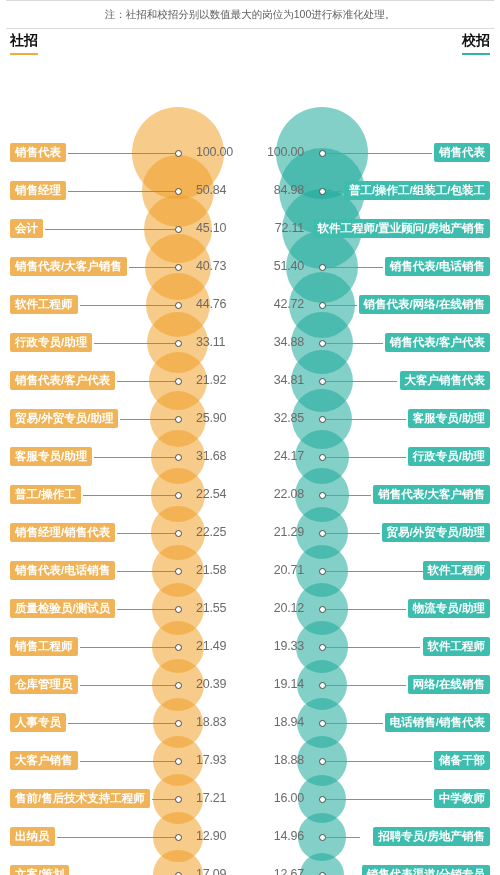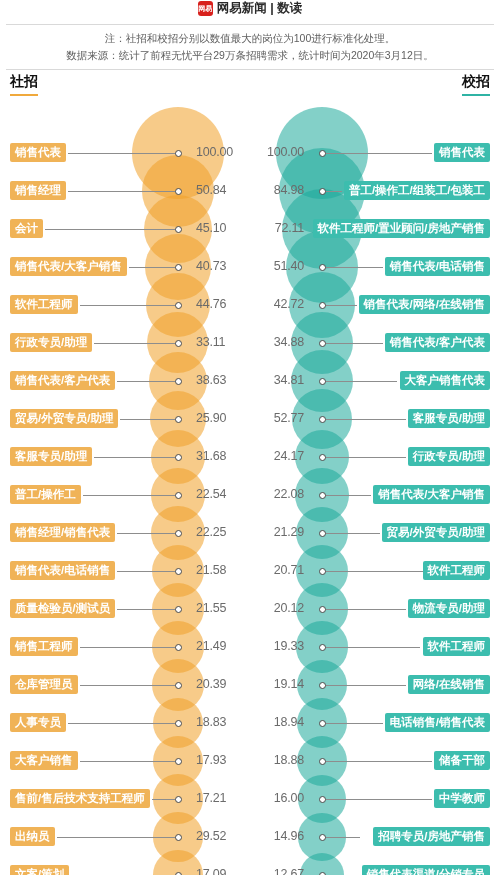--- a/index.html
+++ b/index.html
@@ -78,28 +78,23 @@
     padding:1.5px 5px 2.5px 5px;border-radius:2px;
     white-space:nowrap;line-height:1.32;
   }
   .pill.l{background:#f0b357;left:10px;}
   .pill.r{background:#3cbdae;right:10px;}
 </style>
 </head>
 <body>
 
 <div id="header">
-  <div id="brandrow">
-    <span id="brandmark">网易</span>
-    <span id="brandtext">网易新闻 | 数读</span>
-  </div>
   <div class="rule"></div>
   <div id="notes">
     <div>注：社招和校招分别以数值最大的岗位为100进行标准化处理。</div>
-    <div>数据来源：统计了前程无忧平台29万条招聘需求，统计时间为2020年3月12日。</div>
   </div>
   <div class="rule"></div>
   <div id="colheads">
     <div class="colhead" id="colhead-left">社招</div>
     <div class="colhead" id="colhead-right">校招</div>
   </div>
 </div>
 
 <div id="chart">
   <div class="side" id="side-left">
@@ -158,21 +153,21 @@
         </div>
         <div class="row" style="top: 201px;">
           <div class="leader" style="left: 94px; width: 84px;"></div>
           <div class="dot" style="left: 174.5px;"></div>
           <div class="val l">33.11</div>
           <div class="pill l">行政专员/助理</div>
         </div>
         <div class="row" style="top: 239px;">
           <div class="leader" style="left: 117px; width: 61px;"></div>
           <div class="dot" style="left: 174.5px;"></div>
-          <div class="val l">38.63</div>
+          <div class="val l">21.92</div>
           <div class="pill l">销售代表/客户代表</div>
         </div>
         <div class="row" style="top: 277px;">
           <div class="leader" style="left: 120px; width: 58px;"></div>
           <div class="dot" style="left: 174.5px;"></div>
           <div class="val l">25.90</div>
           <div class="pill l">贸易/外贸专员/助理</div>
         </div>
         <div class="row" style="top: 315px;">
           <div class="leader" style="left: 94px; width: 84px;"></div>
@@ -230,21 +225,21 @@
         </div>
         <div class="row" style="top: 657px;">
           <div class="leader" style="left: 152px; width: 26px;"></div>
           <div class="dot" style="left: 174.5px;"></div>
           <div class="val l">17.21</div>
           <div class="pill l">售前/售后技术支持工程师</div>
         </div>
         <div class="row" style="top: 695px;">
           <div class="leader" style="left: 57px; width: 121px;"></div>
           <div class="dot" style="left: 174.5px;"></div>
-          <div class="val l">29.52</div>
+          <div class="val l">12.90</div>
           <div class="pill l">出纳员</div>
         </div>
         <div class="row" style="top: 733px;">
           <div class="leader" style="left: 71px; width: 107px;"></div>
           <div class="dot" style="left: 174.5px;"></div>
           <div class="val l">17.09</div>
           <div class="pill l">文案/策划</div>
         </div>
       </div>
   </div>
@@ -310,21 +305,21 @@
         </div>
         <div class="row" style="top: 239px;">
           <div class="leader" style="right: 103px; width: 75px;"></div>
           <div class="dot" style="left: 68.5px;"></div>
           <div class="val r">34.81</div>
           <div class="pill r">大客户销售代表</div>
         </div>
         <div class="row" style="top: 277px;">
           <div class="leader" style="right: 94px; width: 84px;"></div>
           <div class="dot" style="left: 68.5px;"></div>
-          <div class="val r">52.77</div>
+          <div class="val r">32.85</div>
           <div class="pill r">客服专员/助理</div>
         </div>
         <div class="row" style="top: 315px;">
           <div class="leader" style="right: 94px; width: 84px;"></div>
           <div class="dot" style="left: 68.5px;"></div>
           <div class="val r">24.17</div>
           <div class="pill r">行政专员/助理</div>
         </div>
         <div class="row" style="top: 353px;">
           <div class="leader" style="right: 129px; width: 49px;"></div>

